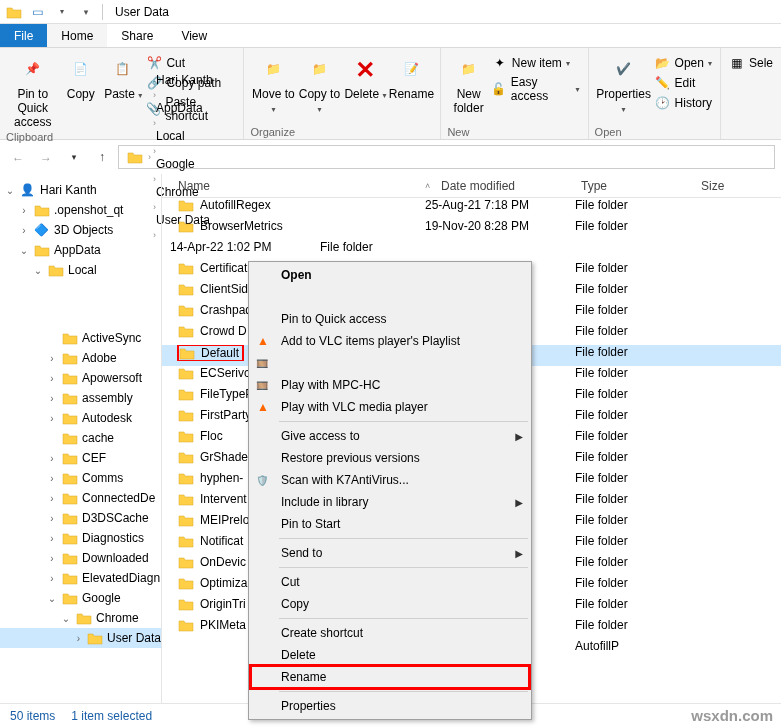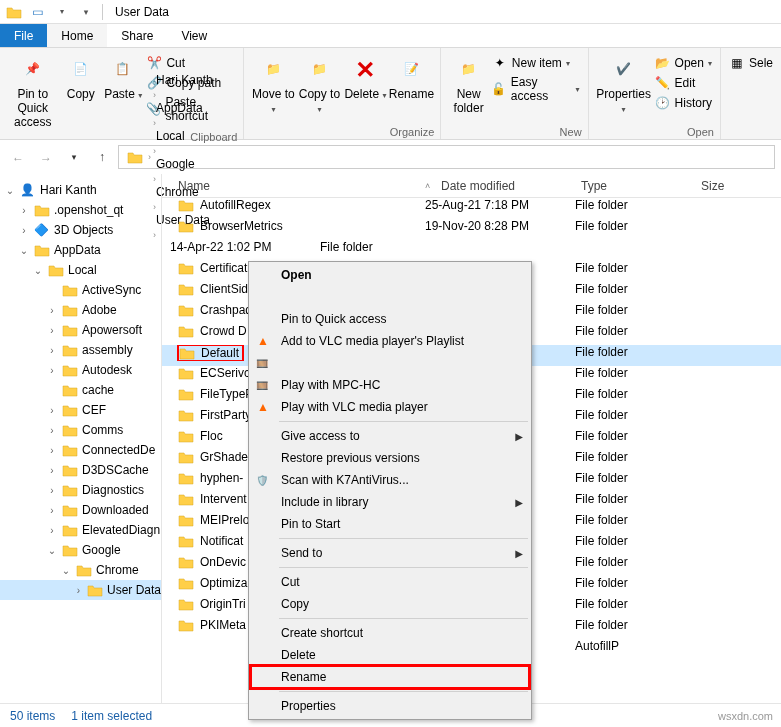--- a/index.html
+++ b/index.html
@@ -14,21 +14,21 @@
 
 .ribbon-tabs { height: 24px; display: flex; align-items: stretch; border-bottom: 1px solid #dadada; }
 .ribbon-tabs .tab { padding: 0 14px; display: flex; align-items: center; cursor: default; }
 .ribbon-tabs .tab.file { background: #1979ca; color: #fff; }
 .ribbon-tabs .tab.active { background: #f5f5f5; }
 
 
 .ribbon { height: 92px; background: #f5f5f5; border-bottom: 1px solid #dadada; display: flex; }
 .rb-group { border-right: 1px solid #e0e0e0; padding: 2px 6px 0 6px; display: flex; flex-direction: column; }
 .rb-group .btns { flex: 1; display: flex; align-items: flex-start; }
-.rb-group .label { text-align: right; font-size: 11px; color: #666; padding: 2px 0 1px; }
+.rb-group .label { text-align: left; font-size: 11px; color: #666; padding: 2px 0 1px; }
 .big-btn { display: flex; flex-direction: column; align-items: center; justify-content: flex-start; width: 58px; padding-top: 4px; font-size: 11px; text-align: center; line-height: 1.15; gap: 2px; }
 .big-btn.narrow { width: 46px; }
 .big-btn .ico { width: 32px; height: 32px; display: flex; align-items: center; justify-content: center; }
 .small-btn-col { display: flex; flex-direction: column; justify-content: flex-start; padding-top: 4px; gap: 2px; }
 .small-btn { display: flex; align-items: center; gap: 4px; padding: 1px 2px; font-size: 11px; }
 .small-btn .ico { width: 16px; height: 16px; display: flex; align-items: center; justify-content: center; }
 .dd-arrow { font-size: 8px; color: #555; }
 
 
 .addr-row { height: 34px; display: flex; align-items: center; padding: 4px 6px; gap: 4px; }
@@ -65,21 +65,21 @@
 .ctx .item { display: flex; align-items: center; height: 22px; padding: 0 6px 0 2px; gap: 8px; }
 .ctx .item .ico { width: 20px; height: 18px; display: flex; align-items: center; justify-content: center; }
 .ctx .item .txt { flex: 1; }
 .ctx .item .sub { font-size: 10px; color: #333; }
 .ctx .item.bold .txt { font-weight: 600; }
 .ctx .sep { height: 1px; background: #d0d0d0; margin: 3px 1px 3px 28px; }
 .ctx-highlight { outline: 3px solid #f00; outline-offset: -1px; }
 
 
 .status { position: absolute; bottom: 0; left: 0; right: 0; height: 24px; border-top: 1px solid #e5e5e5; display: flex; align-items: center; padding: 0 10px; gap: 16px; font-size: 12px; color: #1a5fa8; }
-.status .url { position: absolute; right: 8px; color: #999; font-size: 11px; }
+.status .url { position: absolute; right: 8px; color: #999; font-size: 15px; font-weight: bold; }
 
 
 .folder-svg { fill: #ffcf48; stroke: #d7a523; stroke-width: .5; }
 </style>
 </head>
 <body>
 
 <div class="titlebar">
   <span class="qat-btn">
       <svg width="16" height="14" viewBox="0 0 16 14">
@@ -263,21 +263,21 @@
       </div>
       <div class="nav-item" style="padding-left: 32px;">
         <span class="exp">⌄</span>
         <span class="ico">
           <svg width="16" height="14" viewBox="0 0 16 14">
             <path class="folder-svg" d="M1 3h5l1 2h8v8H1z"></path>
           </svg>
         </span>
         <span>Local</span>
       </div>
-      <div class="nav-item" style="padding-left: 46px;">
+      <div class="nav-item" style="padding-left: 46px; margin-top: 48px;">
         <span class="exp"></span>
         <span class="ico">
           <svg width="16" height="14" viewBox="0 0 16 14">
             <path class="folder-svg" d="M1 3h5l1 2h8v8H1z"></path>
           </svg>
         </span>
         <span>ActiveSync</span>
       </div>
       <div class="nav-item" style="padding-left: 46px;">
         <span class="exp">›</span>
@@ -648,21 +648,21 @@
       <span class="ico"></span>
     </div>
     <div class="item">
       <span class="ico"></span>
       <span class="txt">Pin to Quick access</span>
     </div>
     <div class="item">
       <span class="ico">
         <span style="color:#f60">▲</span>
       </span>
-      <span class="txt">Add to VLC media player's Playlist</span>
+      <span class="txt">Add to VLC items player's Playlist</span>
     </div>
     <div class="item">
       <span class="ico">
         <span style="font-size:10px">🎞️</span>
       </span>
     </div>
     <div class="item">
       <span class="ico">
         <span style="font-size:10px">🎞️</span>
       </span>

